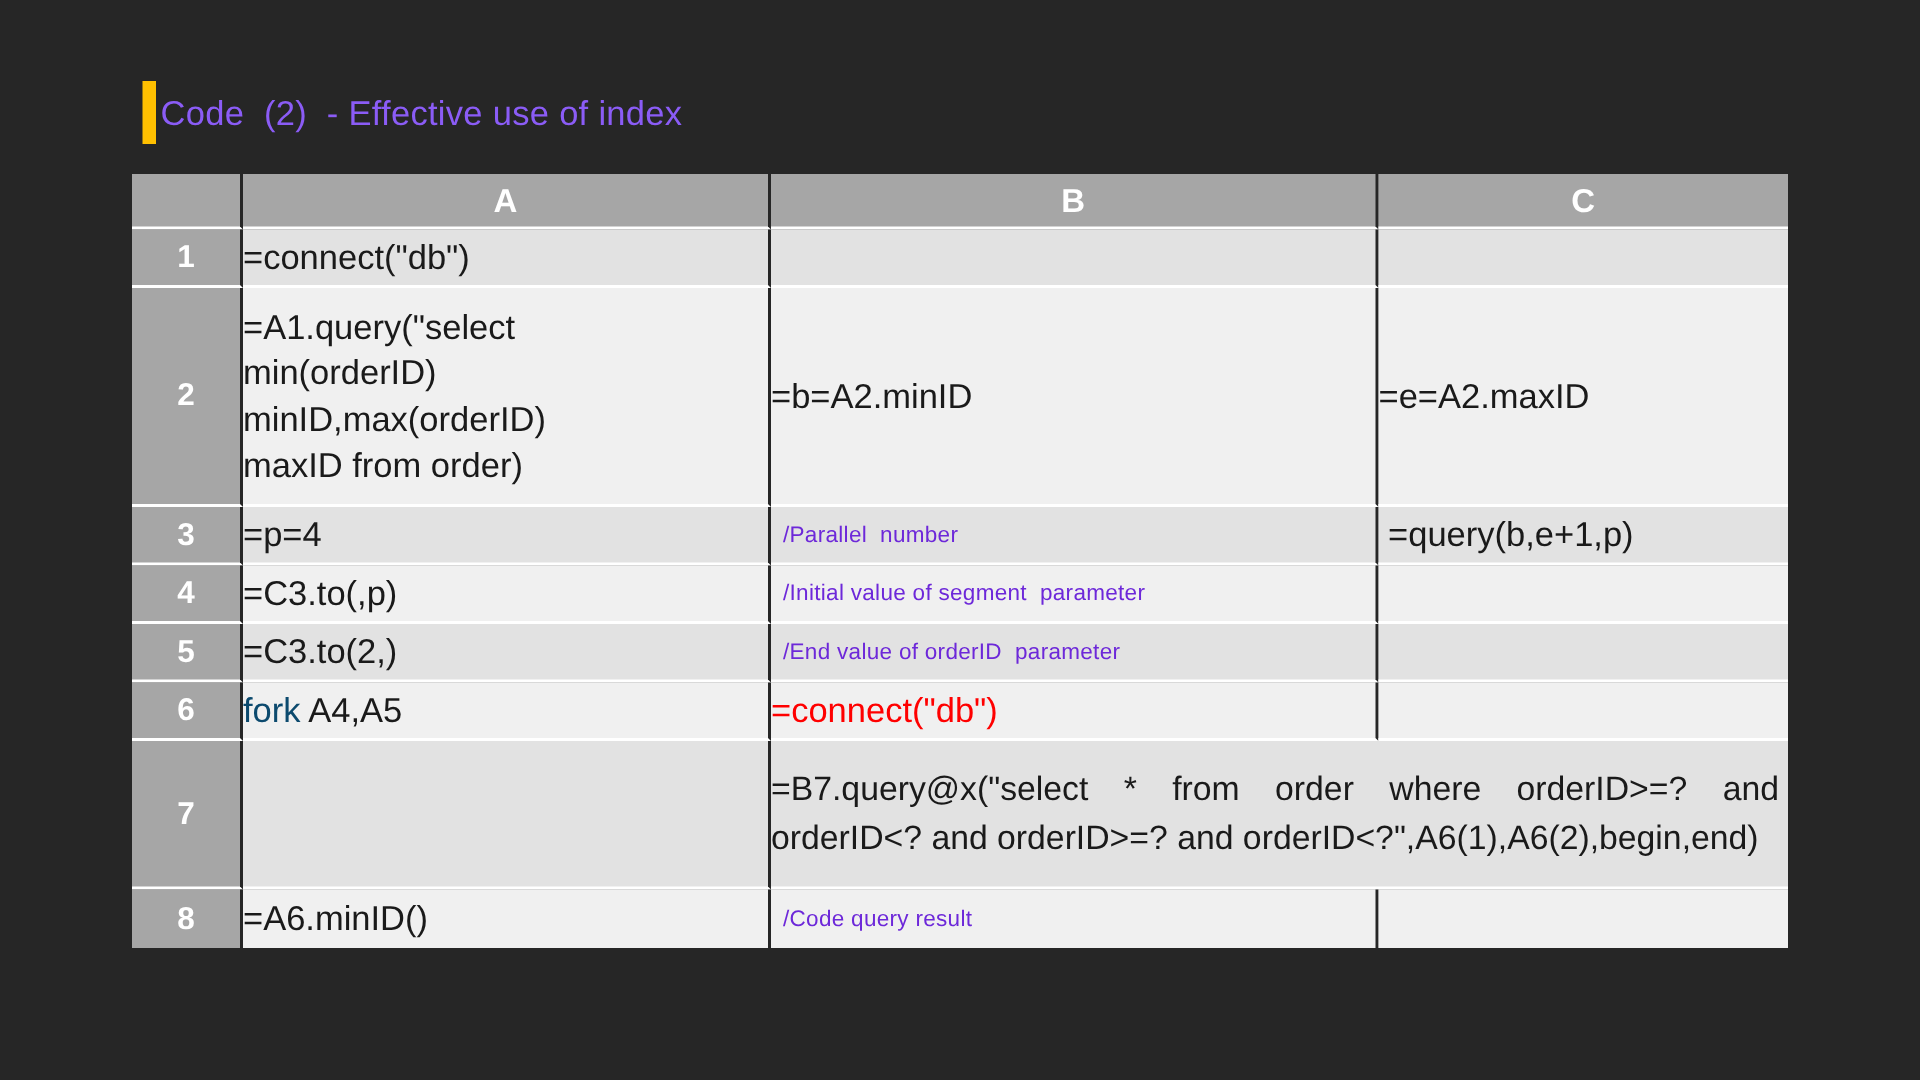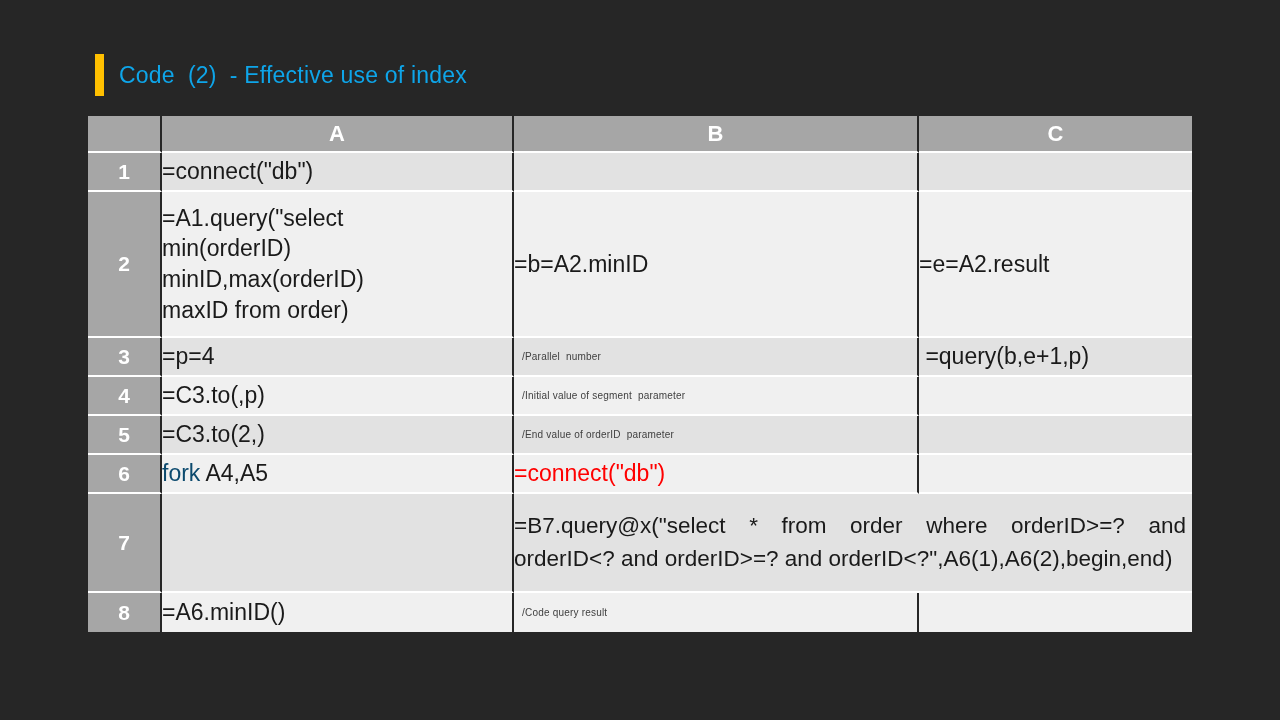--- a/index.html
+++ b/index.html
@@ -28,22 +28,22 @@
     align-items: center;
     height: 42px;
   }
   .title-accent {
     width: 9px;
     height: 42px;
     background: #ffc000;
     flex: 0 0 auto;
   }
   .title-text {
-    margin-left: 15px;
-    color: #0ea5e9;
+    margin-left: 3px;
+    color: #8b5cf6;
     font-size: 23px;
     font-weight: 400;
     letter-spacing: 0.2px;
     white-space: pre;
     font-family: "Liberation Sans", sans-serif;
   }
 
   
   .grid {
     position: absolute;
@@ -102,22 +102,22 @@
 
   .cell.justify {
     text-align: justify;
     text-align-last: left;
     font-size: 22.5px;
     line-height: 1.45;
     padding-right: 6px;
   }
 
   .comment {
-    color: #404040;
-    font-size: 10px;
+    color: #6d28d9;
+    font-size: 15px;
     line-height: 1.2;
     letter-spacing: 0.2px;
   }
   .cell.comment-cell { padding-left: 8px; }
 
   .red { color: #ff0000; }
   .kw  { color: #0c4a6e; }
 
   .multiline { white-space: pre-line; }
 
@@ -157,21 +157,21 @@
         <td class="cell"></td>
       </tr>
 
       <tr style="height:146px">
         <td class="rownum">2</td>
         <td class="cell multiline">=A1.query("select
 min(orderID)
 minID,max(orderID)
 maxID from order)</td>
         <td class="cell">=b=A2.minID</td>
-        <td class="cell">=e=A2.result</td>
+        <td class="cell">=e=A2.maxID</td>
       </tr>
 
       <tr class="alt" style="height:39px">
         <td class="rownum">3</td>
         <td class="cell">=p=4</td>
         <td class="cell comment-cell comment">/Parallel  number</td>
         <td class="cell"> =query(b,e+1,p)</td>
       </tr>
 
       <tr style="height:39px">

